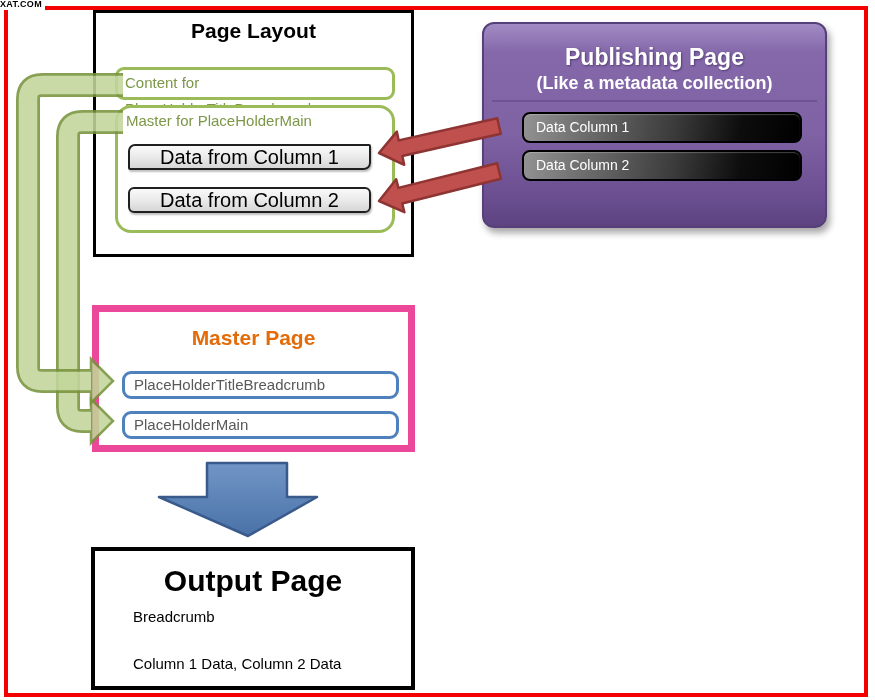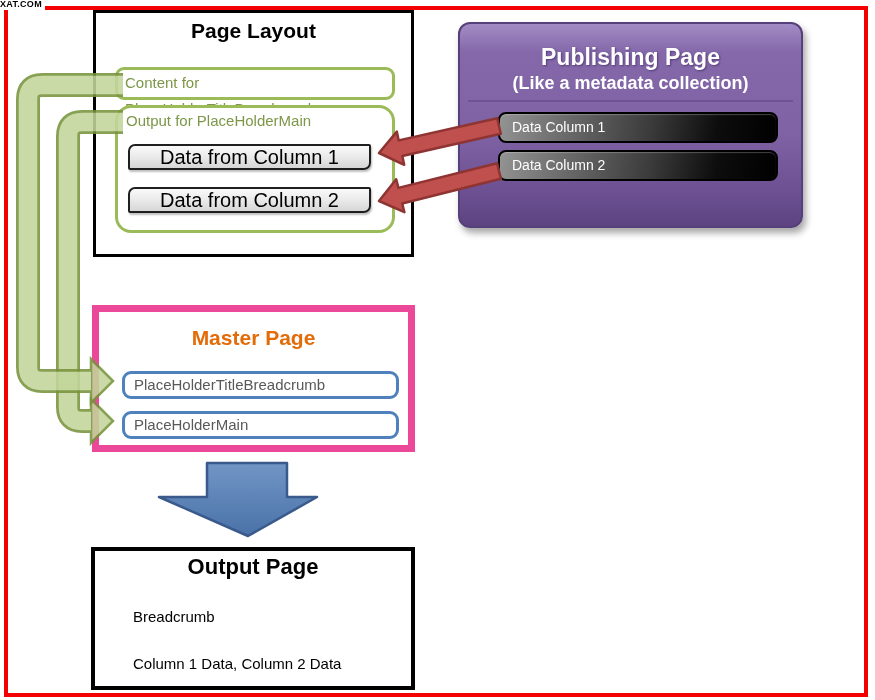--- a/index.html
+++ b/index.html
@@ -33,25 +33,25 @@
   .green-box-main { left:19px; top:92px; width:280px; height:128px; border-radius:16px; }
   .green-box-main .green-label { position:absolute; left:8px; top:4px; }
   .data-btn {
     position:absolute; left:10px; width:243px; height:26px; box-sizing:border-box;
     border:2px solid #1f1f1f; border-radius:7px 2px 7px 2px;
     background:linear-gradient(180deg,#f9f9f9 0%,#ececec 45%,#d6d6d6 100%);
     box-shadow:1px 2px 2px rgba(0,0,0,.25);
     font-size:20px; color:#000; text-align:center; line-height:22px;
   }
   .data-btn-1 { top:36px; }
-  .data-btn-2 { top:79px; }
+  .data-btn-2 { top:79px;border-radius:6px; }
 
   
   .box-publishing {
-    position:absolute; left:458px; top:22px; width:345px; height:206px;
+    position:absolute; left:482px; top:22px; width:345px; height:206px;
     border-radius:12px; box-sizing:border-box;
     border:2px solid #56407a;
     background:linear-gradient(180deg,#a28cc4 0%,#8468aa 14%,#7e62a4 55%,#6a4e90 86%,#5d4380 100%);
     box-shadow:3px 5px 7px rgba(0,0,0,.35); z-index:1; color:#fff;
   }
   .pub-title { text-align:center; margin-top:20px; font-size:23px; font-weight:bold; text-shadow:1px 1px 2px rgba(40,20,70,.5); }
   .pub-subtitle { text-align:center; margin-top:2px; font-size:18px; font-weight:bold; }
   .pub-divider { position:absolute; left:8px; right:8px; top:76px; height:2px; background:rgba(50,30,80,.25); }
   .data-bar {
     position:absolute; left:38px; width:280px; height:31px; box-sizing:border-box;
@@ -75,21 +75,21 @@
     font-size:15px; color:#595959; line-height:21px; padding-left:9px; background:#fff;
   }
   .blue-box-1 { top:59px; }
   .blue-box-2 { top:99px; }
 
   
   .box-output {
     position:absolute; left:91px; top:547px; width:324px; height:143px;
     border:4px solid #000; box-sizing:border-box; background:#fff; z-index:1;
   }
-  .box-output .box-title { margin-top:3px; font-size:22px; }
+  .box-output .box-title { margin-top:13px; font-size:30px; }
   .output-line { position:absolute; left:38px; font-size:15px; color:#000; }
   .output-line-1 { top:57px; }
   .output-line-2 { top:104px; }
 
   
   .overlay { position:absolute; left:0; top:0; width:875px; height:700px; z-index:5; pointer-events:none; }
 </style>
 </head>
 <body>
 
@@ -97,21 +97,21 @@
 
   <div class="frame"></div>
   <div class="watermark">XAT.COM</div>
 
   <div class="box-page-layout">
     <div class="box-title">Page Layout</div>
     <div class="green-box green-box-breadcrumb">
       <span>Content for PlaceHolderTitleBreadcrumb</span>
     </div>
     <div class="green-box green-box-main">
-      <span class="green-label">Output for PlaceHolderMain</span>
+      <span class="green-label">Master for PlaceHolderMain</span>
       <div class="data-btn data-btn-1">Data from Column 1</div>
       <div class="data-btn data-btn-2">Data from Column 2</div>
     </div>
   </div>
 
   <div class="box-publishing">
     <div class="pub-title">Publishing Page</div>
     <div class="pub-subtitle">(Like a metadata collection)</div>
     <div class="pub-divider"></div>
     <div class="data-bar data-bar-1">Data Column 1</div>

